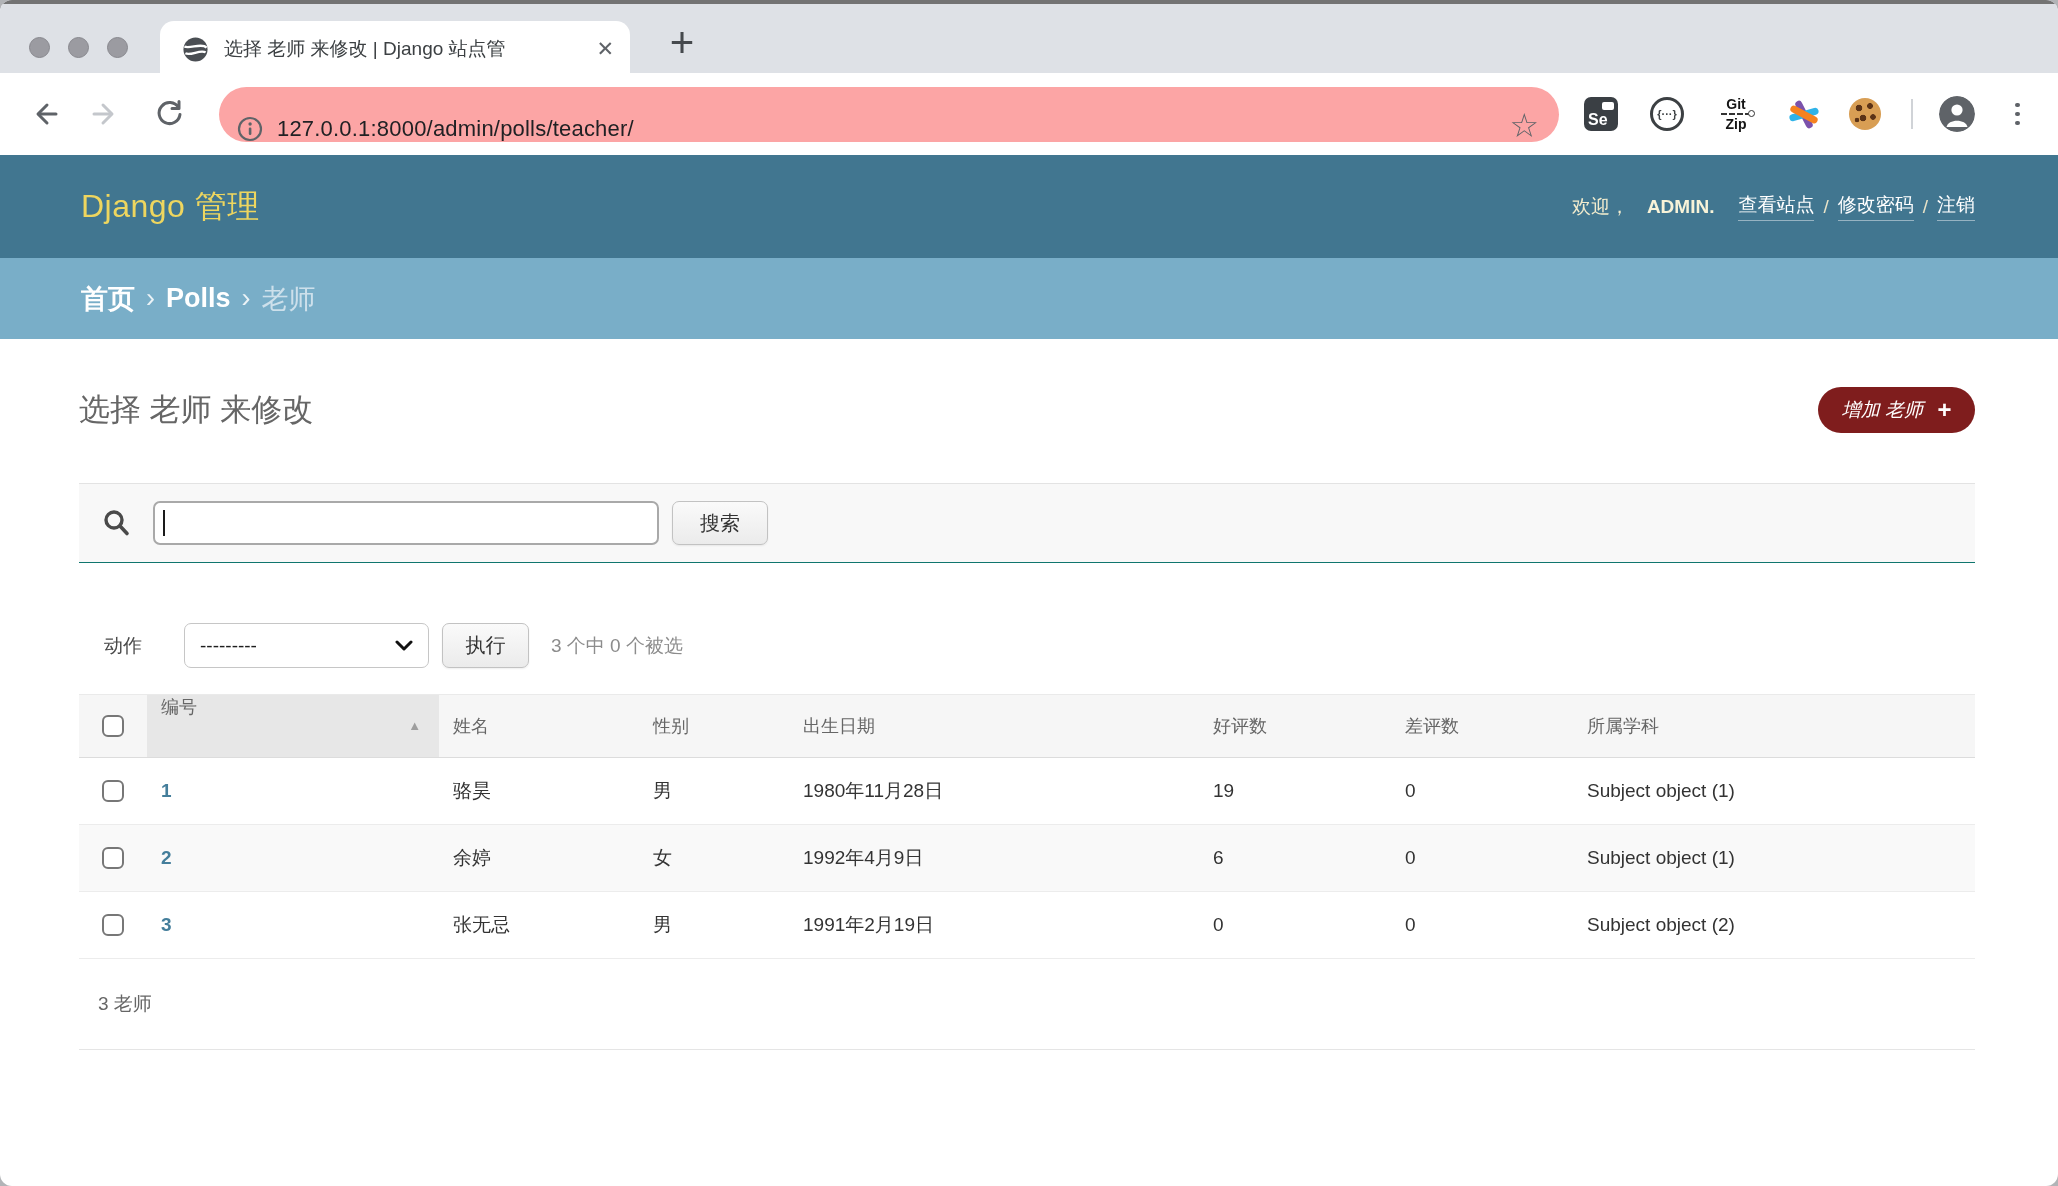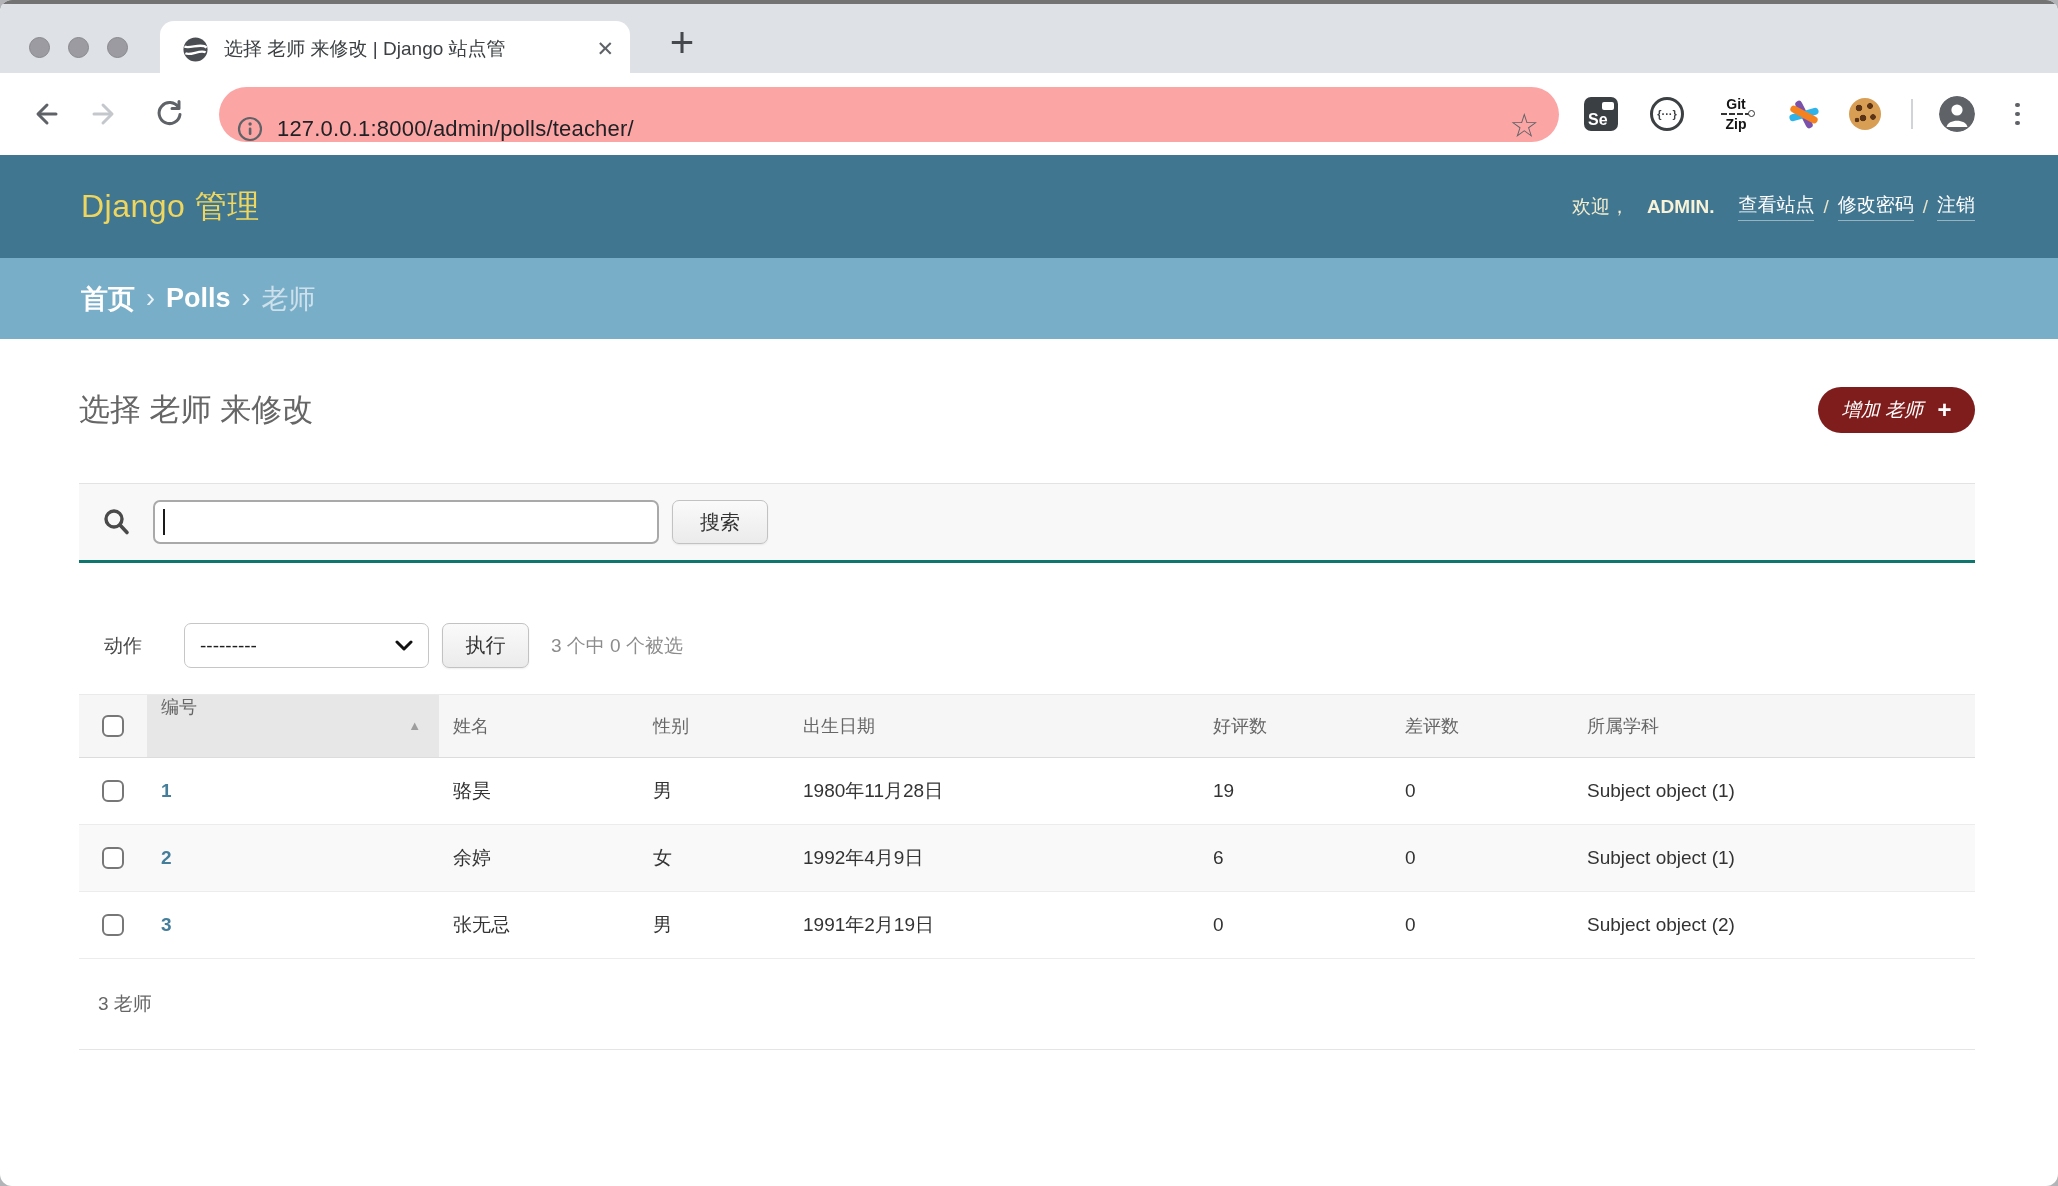--- a/index.html
+++ b/index.html
@@ -65,21 +65,21 @@
   .breadcrumbs a { color:#fff; font-weight:600; text-decoration:none; }
   .bc-sep { margin:0 11px; color:rgba(255,255,255,.85); }
   .bc-current { color:#cde0eb; }
 
   .content { padding:0 83px 0 79px; background:#fff; }
   .title-row { margin-top:47px; height:47px; display:flex; align-items:center; justify-content:space-between; }
   .page-title { font-size:31px; color:#666; font-weight:400; }
   .addlink { height:46px; background:#7f1d1d; border-radius:23px; display:flex; align-items:center; padding:0 24px; gap:14px; color:#fff; font-size:19px; text-decoration:none;font-style:italic; }
   .addlink .plus { font-size:24px; font-weight:700; line-height:1; }
 
-  .search-bar { margin-top:50px; height:80px; background:#f8f8f8; border-top:1px solid #e3e3e3; border-bottom:3px solid #0f766e; display:flex; align-items:center; }
+  .search-bar { margin-top:50px; height:80px; background:#f8f8f8; border-top:1px solid #e3e3e3; border-bottom:1px solid #0f766e; display:flex; align-items:center; }
   .mag { margin-left:22px; width:30px; height:30px; flex:0 0 auto; }
   .search-input { margin-left:22px; width:506px; height:44px; background:#fff; border:2px solid #a9a9a9; border-radius:7px; display:flex; align-items:center; }
   .caret { width:2px; height:26px; background:#1a1a1a; margin-left:8px; }
   .native-btn { background:linear-gradient(#fafafa,#ebebeb); border:1px solid #c2c2c2; border-radius:7px; font-size:20px; color:#333; box-shadow:0 1px 2px rgba(0,0,0,.07); font-family:inherit; }
   .search-btn { margin-left:13px; width:96px; height:44px; }
 
   .actions-row { margin-top:60px; height:45px; display:flex; align-items:center; }
   .action-label { margin-left:25px; font-size:19px; color:#4a4a4a; }
   .action-select { margin-left:42px; width:245px; height:45px; background:#fff; border:1.5px solid #c6c6c6; border-radius:7px; display:flex; align-items:center; padding:0 15px; font-size:19px; color:#1e1e1e; }
   .action-select .sel-spacer { flex:1; }

